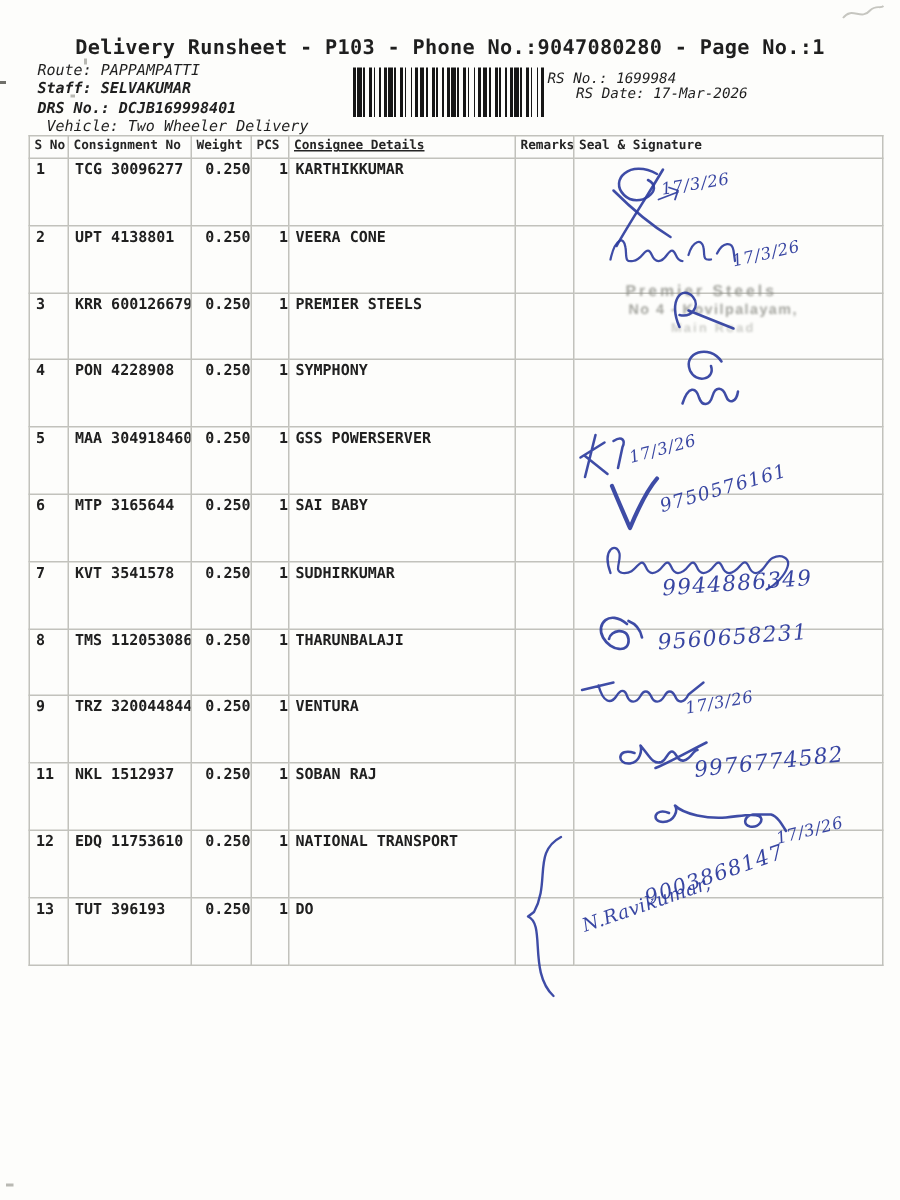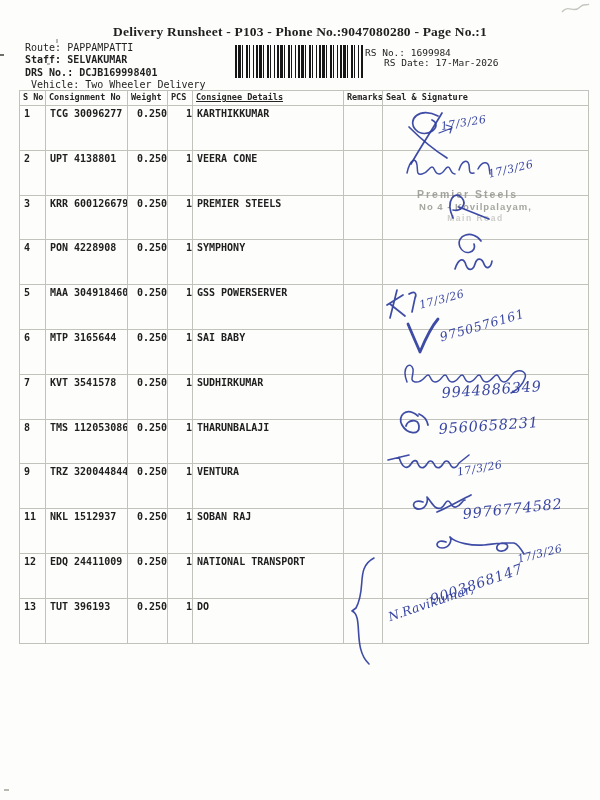--- a/index.html
+++ b/index.html
@@ -11,23 +11,23 @@
     font-family:"DejaVu Sans Mono", monospace;
     color:#1f1f1f;
   }
   
   .doc-title{
     position:absolute;left:0;top:9px;width:100%;
     text-align:center;font-size:13px;font-weight:bold;letter-spacing:.6px;
   }
   .doc-subtitle{
     position:absolute;left:0;top:24px;width:100%;
-    text-align:center;font-size:13.5px;font-weight:bold;letter-spacing:.2px;font-family:Liberation Serif, serif;
-  }
-  .hline{position:absolute;font-size:10px;white-space:pre;}
+    text-align:center;font-size:13.5px;font-weight:bold;letter-spacing:.2px;
+  }
+  .hline{position:absolute;font-size:10px;white-space:pre;font-style:italic;}
   .route-line{left:25px;top:42px;}
   .staff-line{left:25px;top:54px;font-weight:bold;}
   .drs-line{left:25px;top:67px;font-weight:bold;}
   .vehicle-line{left:31px;top:79px;}
   .rs-no-line{left:365px;top:47px;font-size:9.5px;}
   .rs-date-line{left:384px;top:57px;font-size:9.5px;}
   .barcode{
     position:absolute;left:235px;top:45px;width:128px;height:33px;
     background:
       repeating-linear-gradient(90deg,
@@ -214,21 +214,21 @@
       <td class="c-sno">11</td>
       <td class="c-cons">NKL 1512937</td>
       <td class="c-weight">0.250</td>
       <td class="c-pcs">1</td>
       <td class="c-consignee">SOBAN RAJ</td>
       <td class="c-remarks"></td>
       <td class="c-seal"></td>
     </tr>
         <tr>
       <td class="c-sno">12</td>
-      <td class="c-cons">EDQ 24411009</td>
+      <td class="c-cons">EDQ 11753610</td>
       <td class="c-weight">0.250</td>
       <td class="c-pcs">1</td>
       <td class="c-consignee">NATIONAL TRANSPORT</td>
       <td class="c-remarks"></td>
       <td class="c-seal"></td>
     </tr>
         <tr>
       <td class="c-sno">13</td>
       <td class="c-cons">TUT 396193</td>
       <td class="c-weight">0.250</td>

